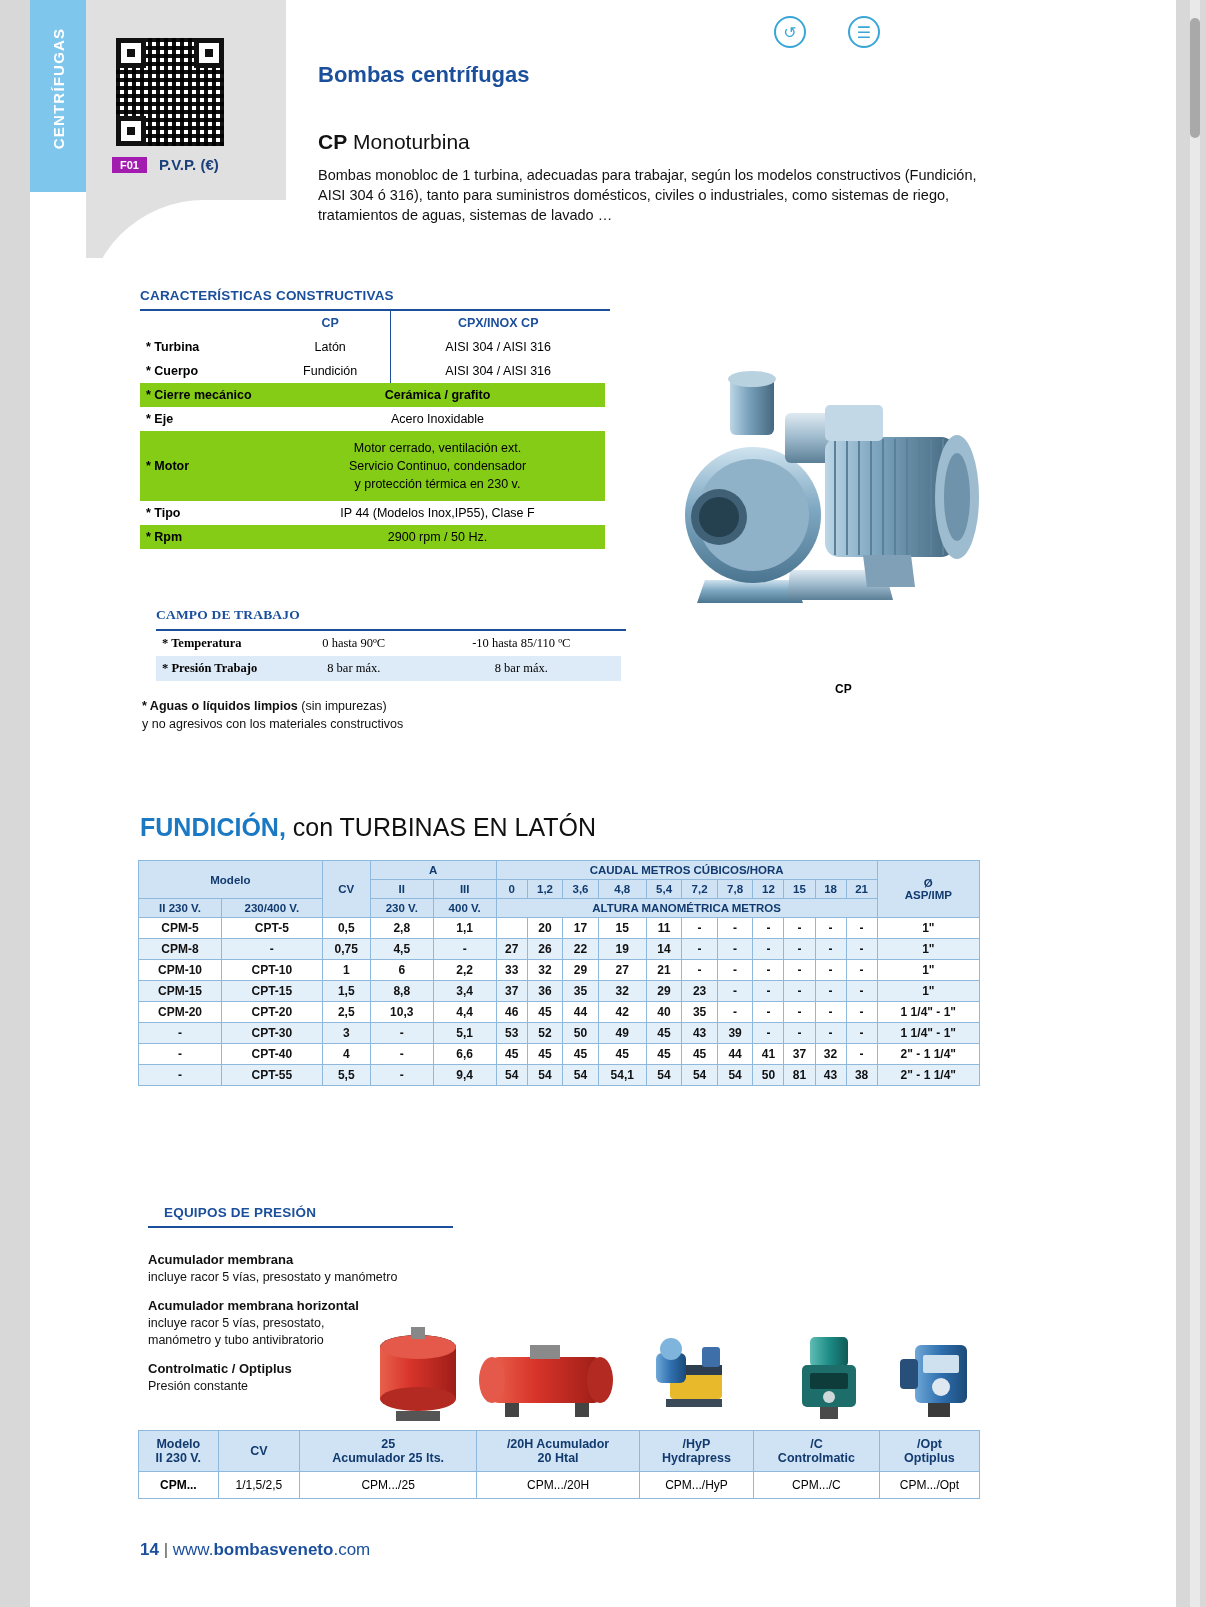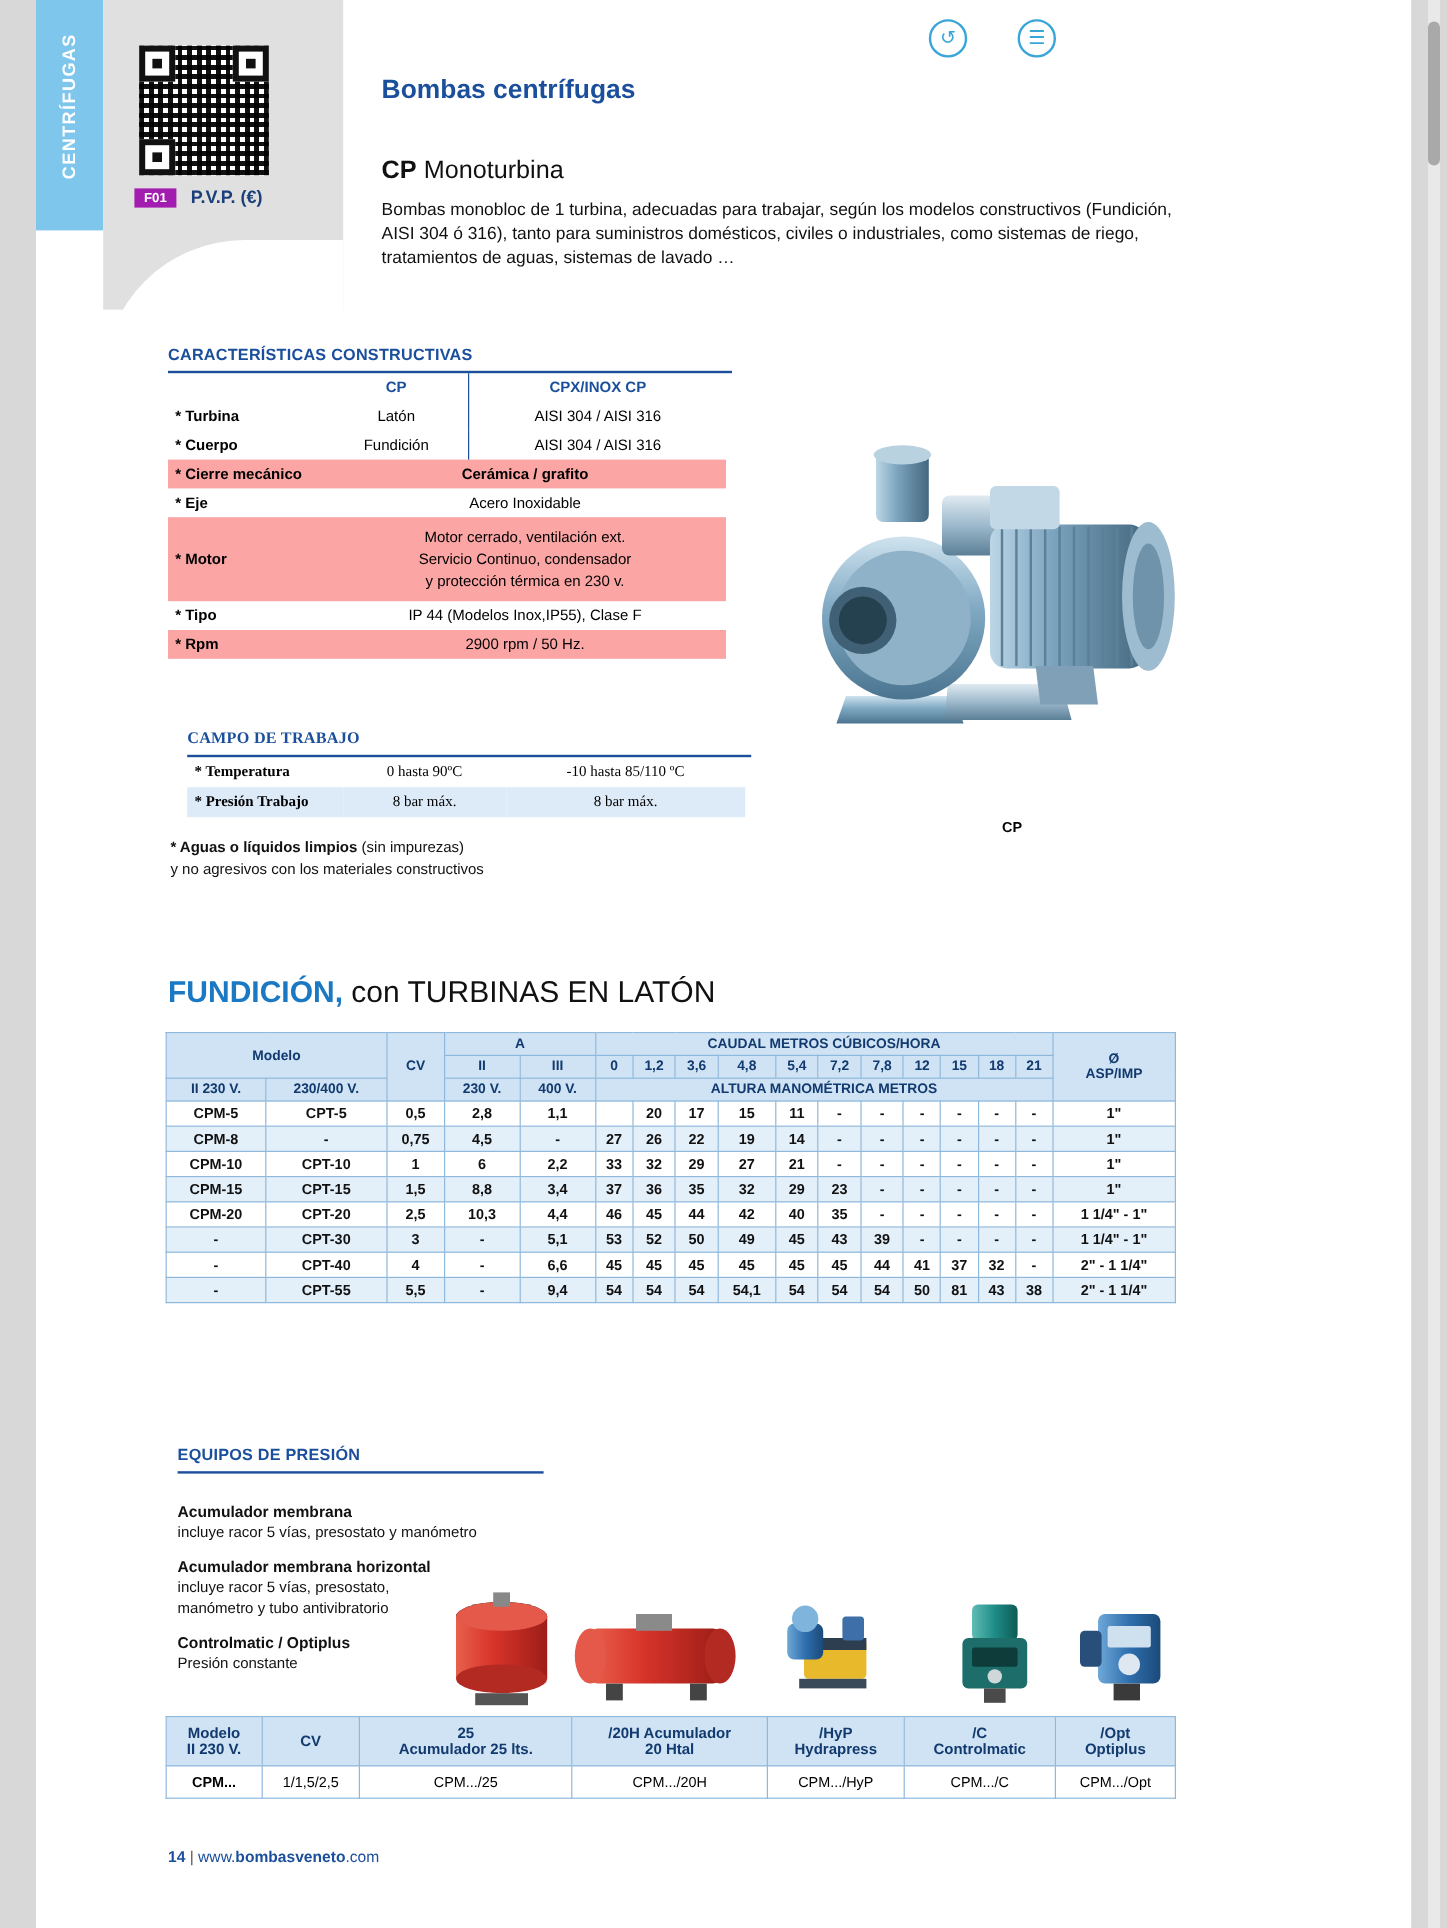--- a/index.html
+++ b/index.html
@@ -82,21 +82,21 @@
   }
 
   
   .cc-wrap { position:absolute; left:110px; top:288px; width:470px; }
   .cc-rule { border-bottom:2px solid #1b4f9c; margin-top:6px; }
   .cc { width:465px; border-collapse:collapse; font-size:12.5px; }
   .cc td { padding:5px 6px; }
   .cc .hdr { color:#1b4f9c; font-weight:bold; text-align:center; font-size:12.5px;}
   .cc .lbl { font-weight:bold; width:130px; }
   .cc .ctr { text-align:center; }
-  .cc tr.alt td { background:#fca5a5; }
+  .cc tr.alt td { background:#84cc16; }
   .cc .vsep { border-left:1px solid #1b4f9c; }
 
   .ct-wrap { position:absolute; left:126px; top:607px; width:470px;font-family:Liberation Serif, serif; }
   .ct { width:465px; border-collapse:collapse; font-size:12.5px; }
   .ct td { padding:5px 6px; }
   .ct .lbl { font-weight:bold; width:130px; }
   .ct .ctr { text-align:center; }
   .ct tr.alt td { background:#ddeaf7; }
   .note {
     position:absolute; left:112px; top:697px; font-size:12.5px; line-height:18px; color:#111;
@@ -111,35 +111,35 @@
 
   
   .dt-wrap { position:absolute; left:108px; top:860px; width:842px; }
   .dt { width:842px; border-collapse:collapse; font-size:12px; }
   .dt td, .dt th { border:1px solid #8fb8dd; text-align:center; padding:3px 2px; }
   .dt thead th { background:#cfe3f5; color:#123a6e; font-weight:bold; font-size:11.5px; }
   .dt tbody td { font-weight:bold; color:#111; }
   .dt tbody tr.alt td { background:#e3eff9; }
 
   
-  .eq-head { position:absolute; left:118px; top:1205px; }
+  .eq-head { position:absolute; left:134px; top:1205px; }
   .eq-rule { position:absolute; left:118px; top:1226px; width:305px; border-bottom:2px solid #1b4f9c;}
   .eq-blocks { position:absolute; left:118px; top:1240px; width:330px; font-size:12.5px; color:#111; }
   .eq-blocks h4 { margin:12px 0 2px 0; font-size:13px; }
   .eq-blocks p { margin:0; line-height:17px; }
 
   .eq-imgs { position:absolute; left:340px; top:1325px; width:610px; height:105px; }
 
   .eqt-wrap { position:absolute; left:108px; top:1430px; width:842px; }
   .eqt { width:842px; border-collapse:collapse; font-size:12px; }
   .eqt td, .eqt th { border:1px solid #8fb8dd; text-align:center; padding:6px 4px; }
   .eqt thead th { background:#cfe3f5; color:#123a6e; font-weight:bold; font-size:12.5px; }
   .eqt tbody td { font-weight:bold; }
 
-  .footer { position:absolute; left:110px; top:1540px; font-size:13px; color:#1b4f9c; }
+  .footer { position:absolute; left:110px; top:1540px; font-size:17px; color:#1b4f9c; }
   .footer b { font-weight:bold; }
   .footer .pg { font-weight:bold; }
   .footer .grey { color:#555; }
 </style>
 </head>
 <body>
 
 <div class="page">
 
   <div class="left-tab">

